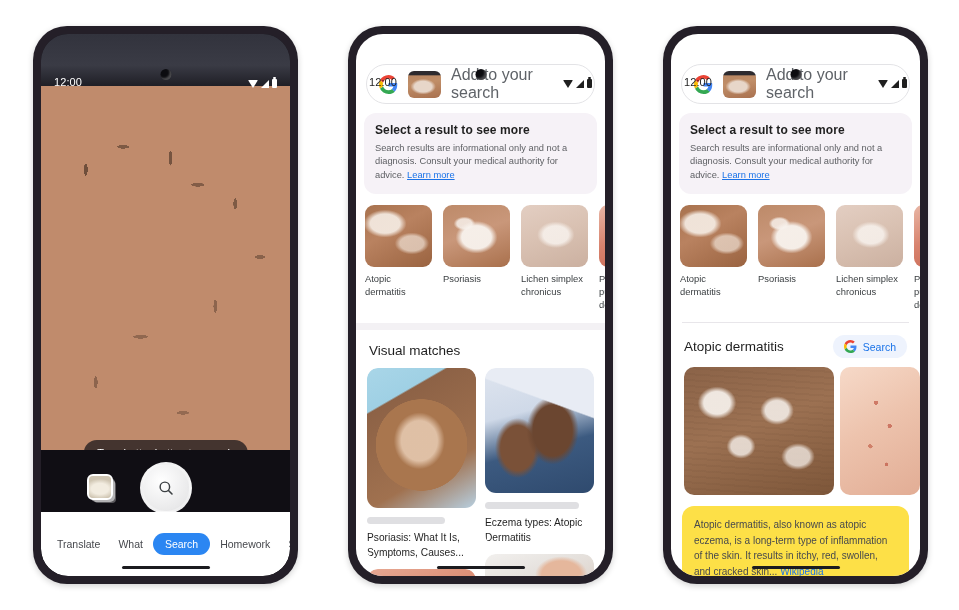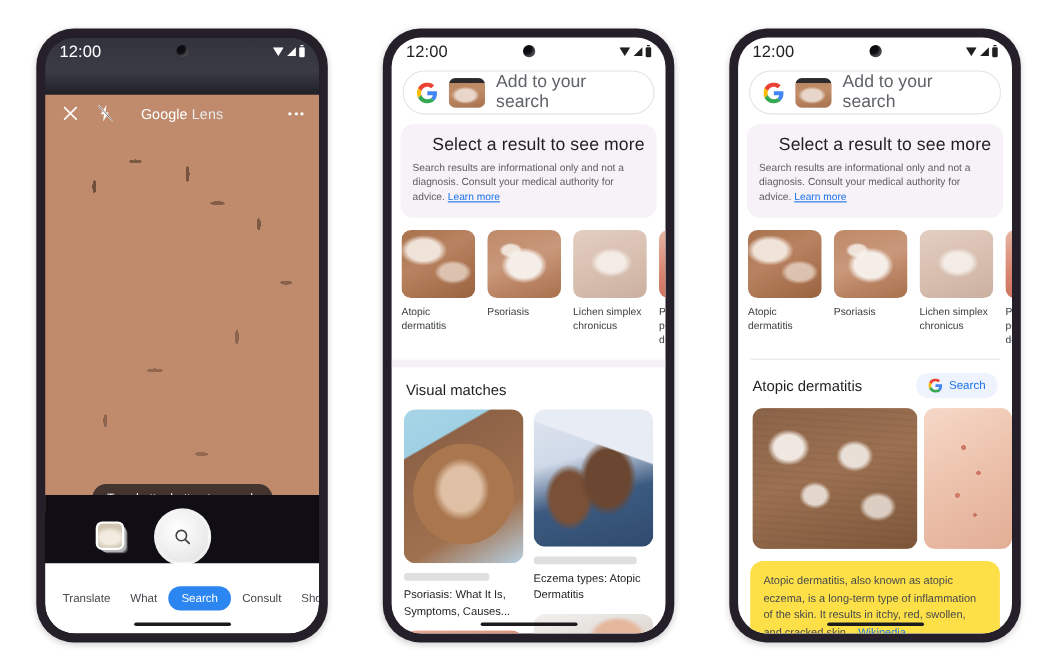--- a/index.html
+++ b/index.html
@@ -27,25 +27,26 @@
     background: #fff;
   }
   #phone1 { left: 33px;  top: 26px;  width: 265px; height: 558px; }
   #phone2 { left: 348px; top: 26px;  width: 265px; height: 558px; }
   #phone3 { left: 663px; top: 26px;  width: 265px; height: 558px; }
 
   
   .statusbar {
     position: relative;
     height: 26px;
-    display: flex; align-items: center;
+    display: flex; align-items: flex-end;
     padding: 0 13px;
-    font-size: 15px;
+    font-size: 11px;
     letter-spacing: .1px;
     z-index: 5;
+    margin-top: 28px;
   }
   .statusbar .clock { font-weight: 500; }
   .statusbar .sb-right {
     margin-left: auto;
     display: flex; align-items: center; gap: 3px;
   }
   .punchhole {
     position: absolute; left: 50%; top: 7px;
     transform: translateX(-50%);
     width: 11px; height: 11px; border-radius: 50%;
@@ -204,21 +205,21 @@
     background-color:#b4825f;
   }
   .sb-placeholder { font-size: 16px; color:#5f6368; }
 
   .notice {
     margin: 9px 8px 0;
     background:#f6f2f7;
     border-radius: 12px;
     padding: 10px 11px 12px;
   }
-  .notice h3 { font-size: 16px; font-weight:400; letter-spacing:.1px; color:#1f1f1f;text-align:right; }
+  .notice h3 { font-size: 12px; font-weight:700; letter-spacing:.1px; color:#1f1f1f; }
   .notice p { margin-top: 5px; font-size: 9.3px; line-height: 1.45; color:#5d5f63; }
   .notice a { color:#1a73e8; }
 
   .chiprow {
     display:flex; gap: 11px; padding: 9px 9px 0; margin-top:2px;
   }
   .chip { width: 67px; flex: 0 0 auto; }
   .chip .pic { width: 67px; height: 62px; border-radius: 9px; background-size:cover; }
   .chip .cap { margin-top: 6px; font-size: 9.4px; line-height:1.35; color:#3c4043; }
 
@@ -345,54 +346,36 @@
       <div class="statusbar" style="color:#fff">
         <span class="clock">12:00</span>
         <span class="punchhole"></span>
         <span class="sb-right">
           <span class="ic-wifi"></span>
           <span class="ic-sig"></span>
           <span class="ic-bat"></span>
         </span>
       </div>
 
-      <div class="cam-controls">
-        <svg class="cam-ic" viewBox="0 0 24 24">
-          <path d="M5 5 L19 19 M19 5 L5 19" stroke="#fff" stroke-width="2.1" fill="none" stroke-linecap="round"></path>
-        </svg>
-        <svg class="cam-ic" viewBox="0 0 24 24" style="margin-left:14px">
-          <path d="M13 2 L6 13 h4 l-1 9 7-11 h-4 z" fill="#fff"></path>
-          <path d="M4 3 L20 21" stroke="#fff" stroke-width="1.9" stroke-linecap="round"></path>
-          <path d="M4 3 L20 21" stroke="#3a3b45" stroke-width="0.9" stroke-linecap="round"></path>
-        </svg>
-        <div class="cam-title">
-          <span class="g">Google</span><span class="l"> Lens</span>
-        </div>
-        <div class="cam-more">
-            <i></i>
-            <i></i>
-            <i></i>
-          </div>
-      </div>
 
       <div class="cam-hint">Tap shutter button to search</div>
 
       <div class="cam-bottom">
         <div class="gallery-btn"></div>
         <div class="shutter">
           <svg viewBox="0 0 24 24">
             <circle cx="10.5" cy="10.5" r="6.3" fill="none" stroke="#3c4043" stroke-width="1.9"></circle>
             <path d="M15.3 15.3 L20 20" stroke="#3c4043" stroke-width="2.1" stroke-linecap="round"></path>
           </svg>
         </div>
         <div class="cam-nav">
           <div class="tab">Translate</div>
           <div class="tab">What</div>
           <div class="tab active">Search</div>
-          <div class="tab">Consult</div>
+          <div class="tab">Homework</div>
           <div class="tab">Shopping</div>
           <div class="home-ind"></div>
         </div>
       </div>
     </div>
   </div>
 
   <div class="phone res" id="phone2">
     <div class="screen">
 

